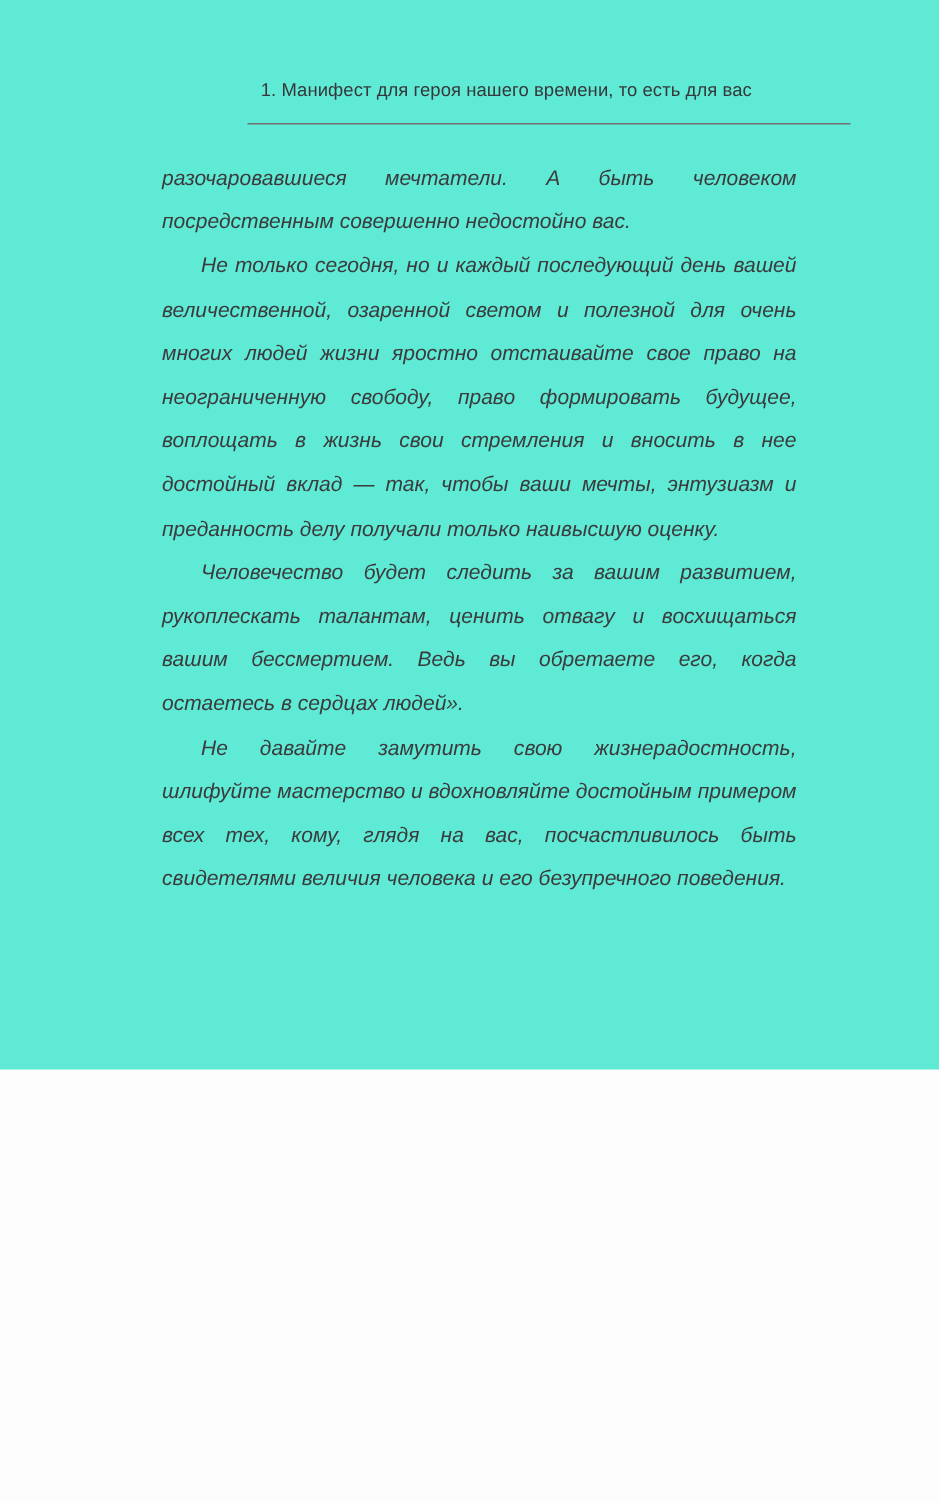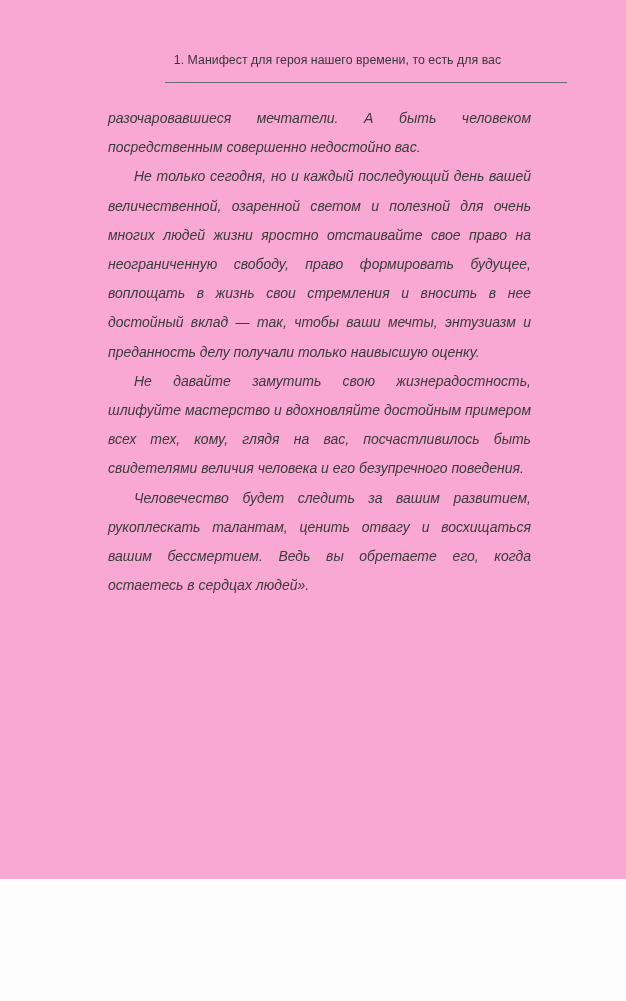--- a/index.html
+++ b/index.html
@@ -10,22 +10,22 @@
     width: 626px;
     height: 1001px;
     background: #fdfdfd;
     font-family: "Liberation Sans", sans-serif;
     overflow: hidden;
   }
 
   .page {
     position: relative;
     width: 626px;
-    height: 879px;
-    background: #f9a8d4;
+    height: 713px;
+    background: #5eead4;
     box-sizing: border-box;
   }
 
   
   .running-head {
     position: absolute;
     left: 108px;
     right: 59px;
     top: 52px;
     height: 34px;
@@ -87,17 +87,17 @@
 <div class="page">
 
   <div class="running-head">
     <span class="running-head-text">1. Манифест для героя нашего времени, то есть для вас</span>
     <div class="running-head-rule"></div>
   </div>
 
   <div class="body-block">
     <p class="para cont">разочаровавшиеся мечтатели. А быть человеком посредственным совершенно недостойно вас.</p>
     <p class="para indent">Не только сегодня, но и каждый последующий день вашей величественной, озаренной светом и полезной для очень многих людей жизни яростно отстаивайте свое право на неограниченную свободу, право формировать будущее, воплощать в жизнь свои стремления и вносить в нее достойный вклад — так, чтобы ваши мечты, энтузиазм и преданность делу получали только наивысшую оценку.</p>
+    <p class="para indent">Человечество будет следить за вашим развитием, рукоплескать талантам, ценить отвагу и восхищаться вашим бессмертием. Ведь вы обретаете его, когда остаетесь в сердцах людей».</p>
     <p class="para indent">Не давайте замутить свою жизнерадостность, шлифуйте мастерство и вдохновляйте достойным примером всех тех, кому, глядя на вас, посчастливилось быть свидетелями величия человека и его безупречного поведения.</p>
-    <p class="para indent">Человечество будет следить за вашим развитием, рукоплескать талантам, ценить отвагу и восхищаться вашим бессмертием. Ведь вы обретаете его, когда остаетесь в сердцах людей».</p>
   </div>
 
 </div>
 
 </body></html>

